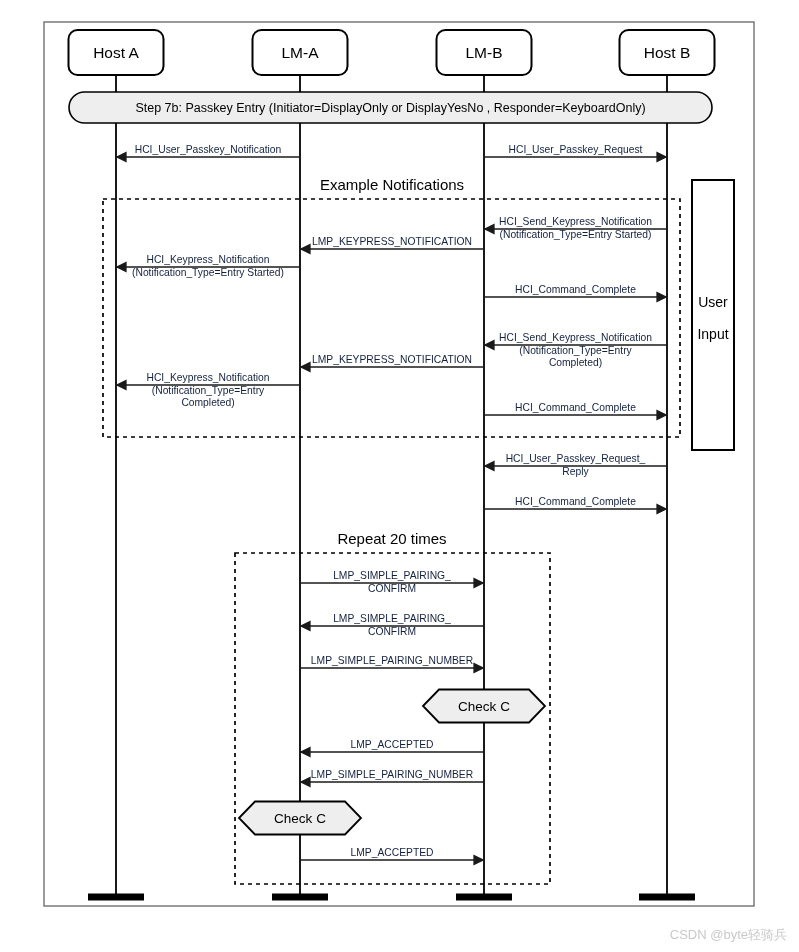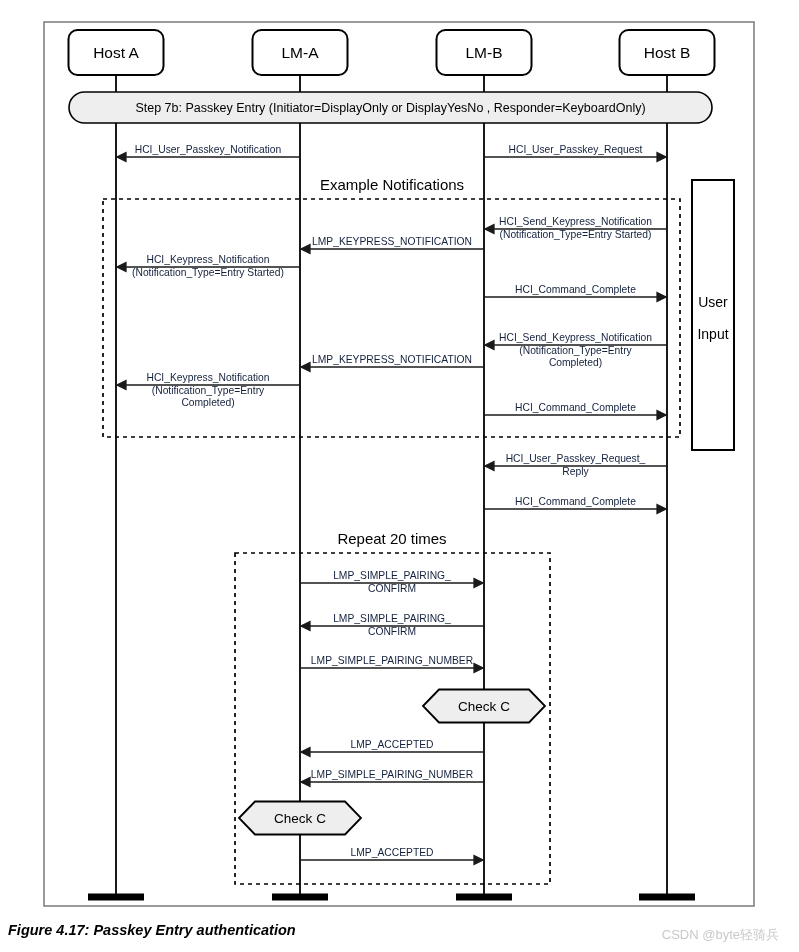--- a/index.html
+++ b/index.html
@@ -102,21 +102,21 @@
     top: 922px;
     font-family: "Liberation Sans", sans-serif;
     font-style: italic;
     font-weight: bold;
     font-size: 14.5px;
     color: #000000;
     white-space: nowrap;
   }
   .watermark {
     position: absolute;
-    right: 20px;
+    right: 12px;
     top: 926px;
     font-family: "Liberation Sans", sans-serif;
     font-size: 13px;
     color: #c9c9c9;
     white-space: nowrap;
   }
 </style>
 </head>
 <body>
 
@@ -261,15 +261,14 @@
           <rect x="436.5" y="30" width="95" height="45" rx="9" ry="9" class="actor-box"></rect>
           <text x="484" y="53.5" class="actor-label">LM-B</text>
         </g>
         <g>
           <rect x="619.5" y="30" width="95" height="45" rx="9" ry="9" class="actor-box"></rect>
           <text x="667" y="53.5" class="actor-label">Host B</text>
         </g>
       </g>
   </svg>
 
-  <div class="caption">Figure 4.17: Passkey Entry authentication</div>
   <div class="watermark">CSDN @byte轻骑兵</div>
 </div>
 
 </body></html>

